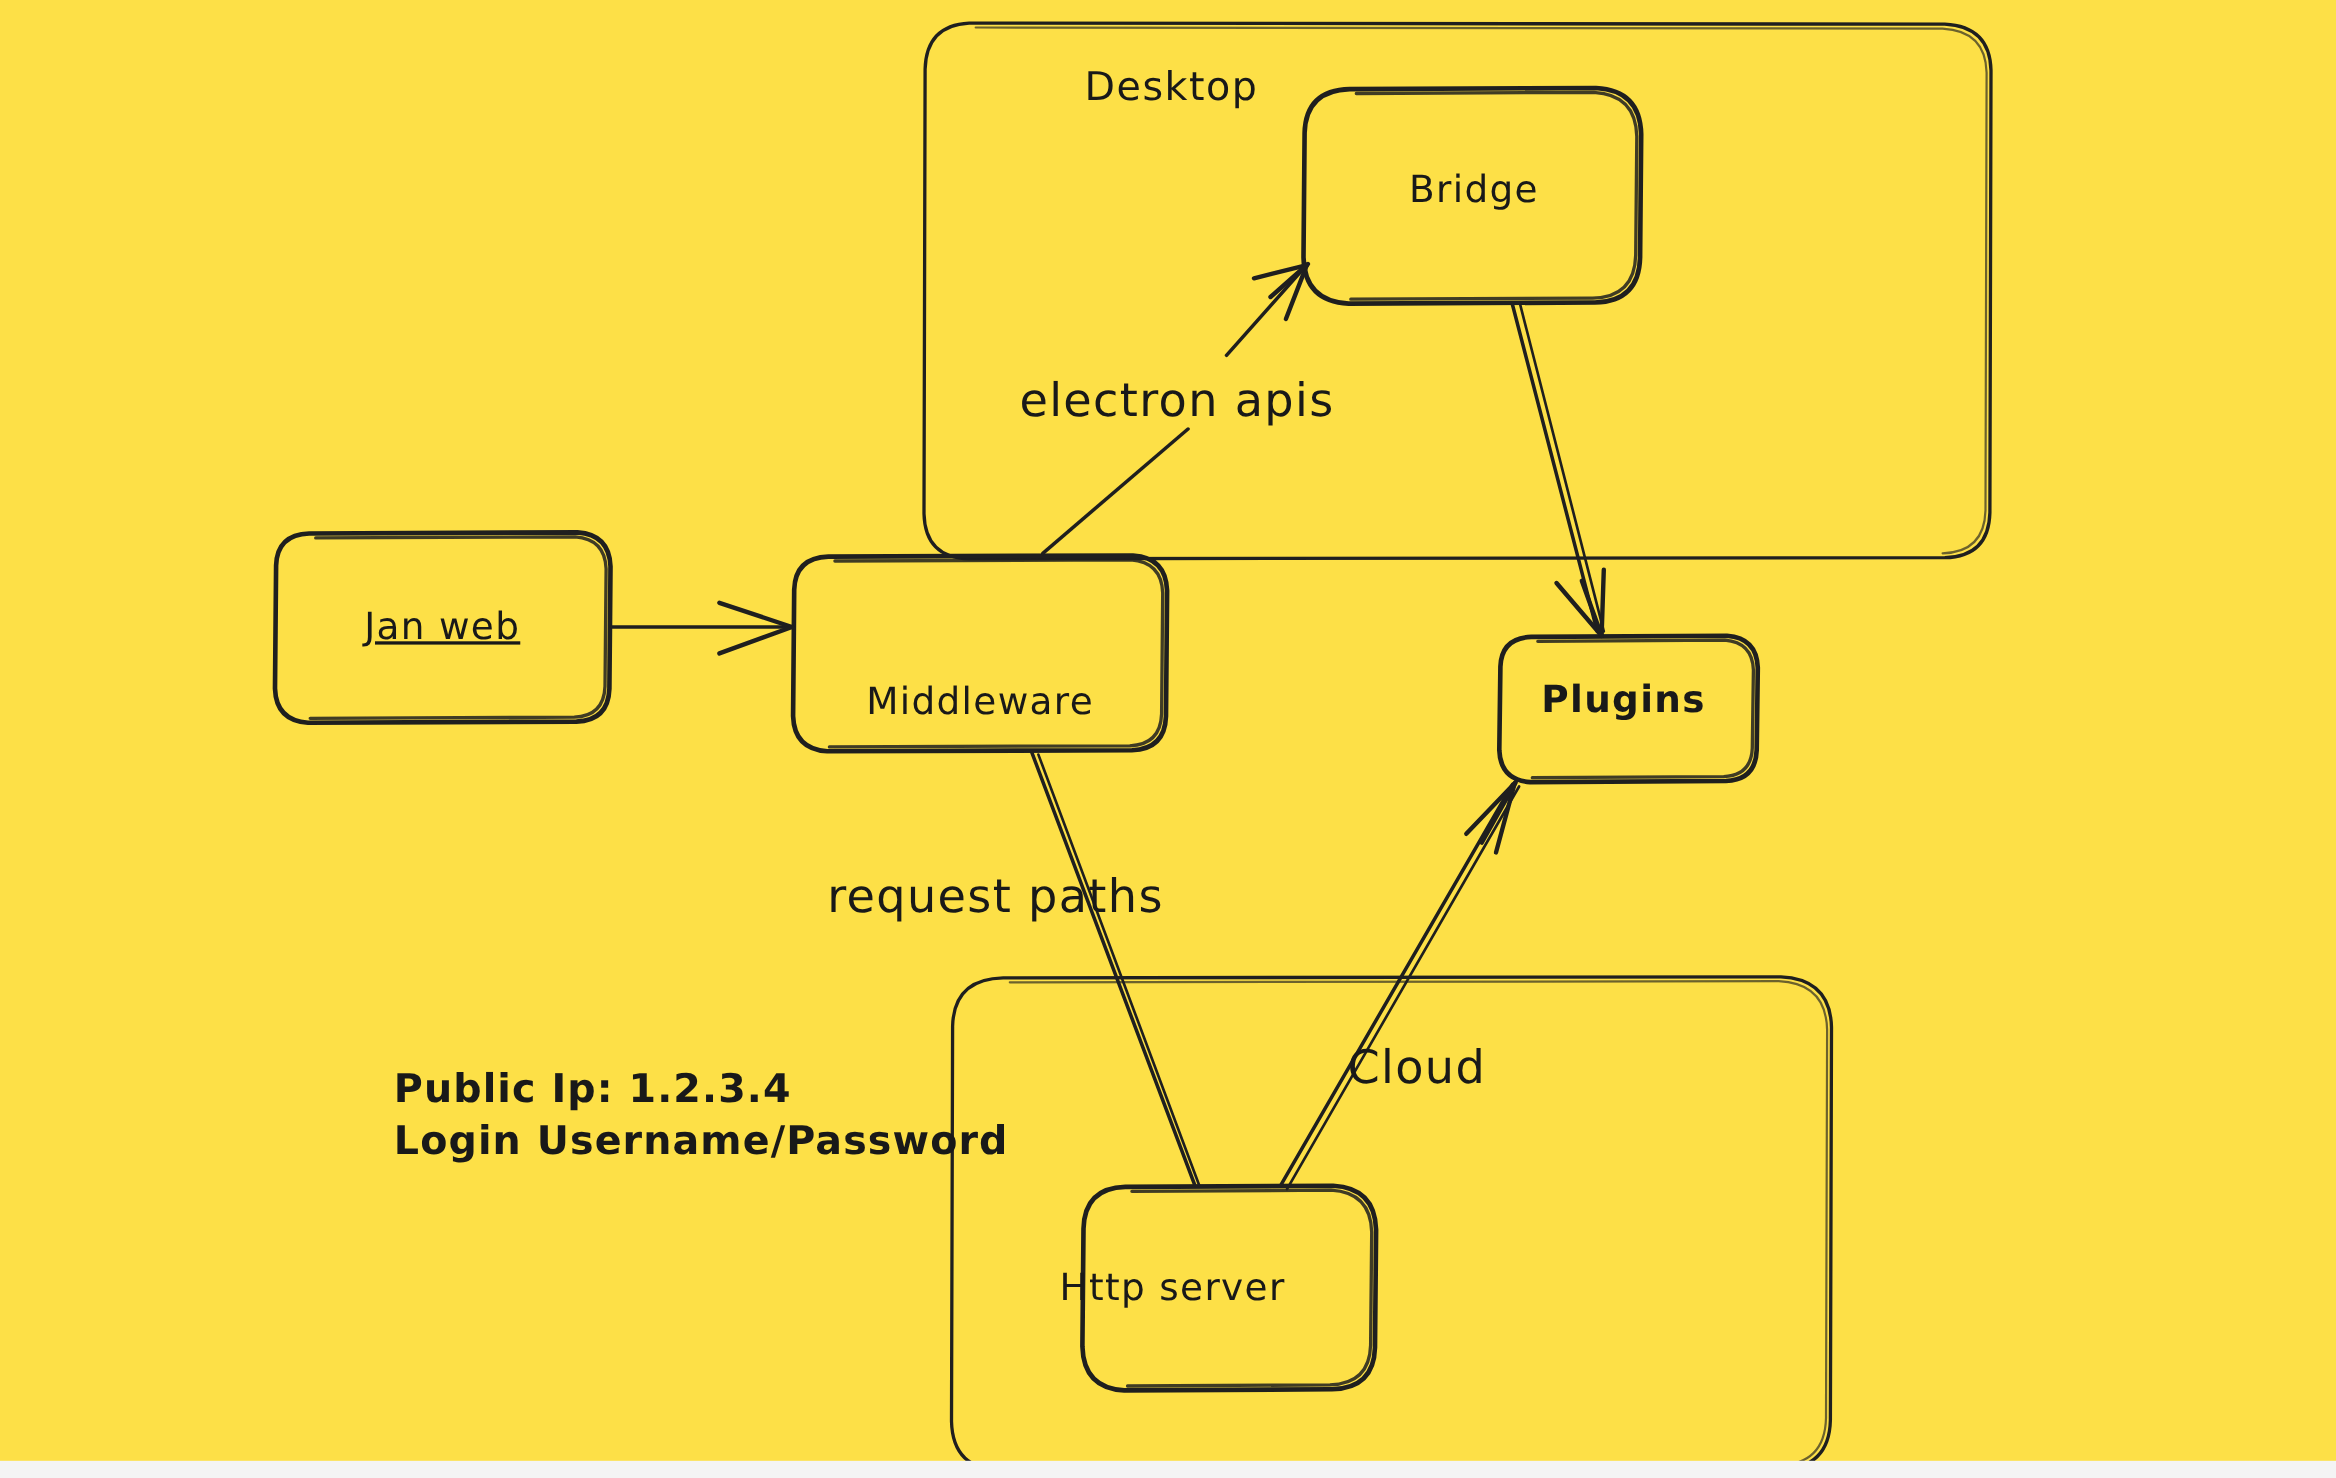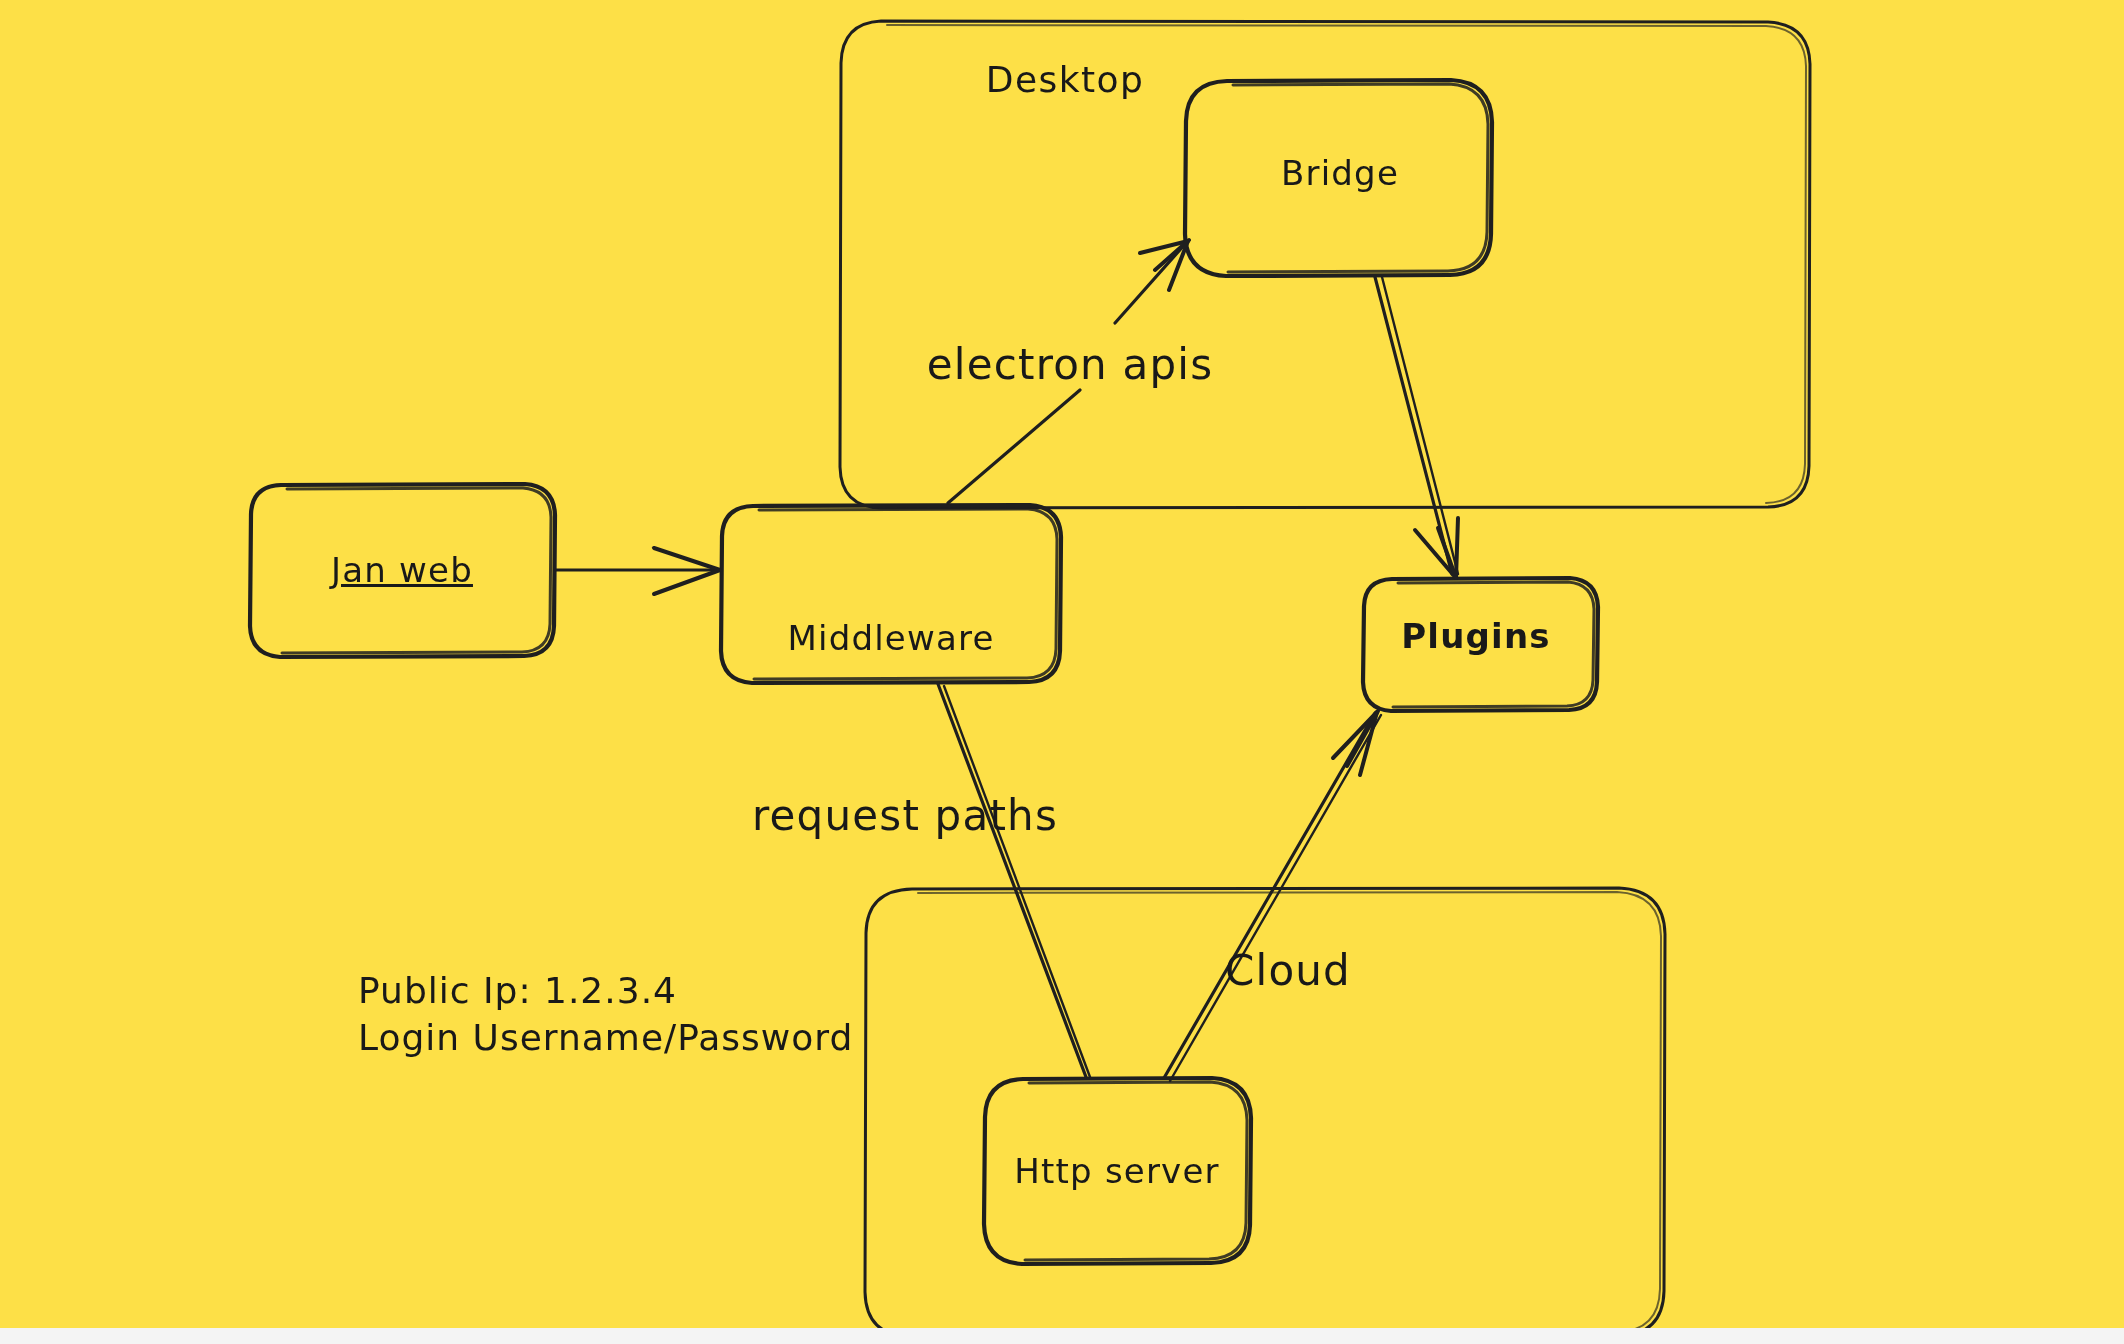--- a/index.html
+++ b/index.html
@@ -85,20 +85,21 @@
   }
   .note-block {
     position: absolute;
     font-size: 36px;
     line-height: 1.30;
     letter-spacing: 1.0px;
     color: #191919;
   }
   .note-line {
     display: block;
+    font-weight: bold;
   }
 </style>
 </head>
 <body>
 
 <div id="canvas">
 
   <svg class="layer" viewBox="0 0 2124 1344">
 
     <g>
@@ -202,21 +203,21 @@
   <div class="label group-label" style="left:1065px; top:79px;">Desktop</div>
 
   <div class="label node-label" style="left:402px; top:570px;text-decoration:underline;">Jan web</div>
 
   <div class="label node-label" style="left:891px; top:600px;margin-top:38px;">Middleware</div>
 
   <div class="label node-label" style="left:1340px; top:173px;">Bridge</div>
 
   <div class="label node-label" style="left:1476px; top:636px;font-weight:bold;">Plugins</div>
 
-  <div class="label node-label" style="left:1117px; top:1171px;">Http server</div>
+  <div class="label node-label" style="left:1066px; top:1171px;">Http server</div>
 
   <div class="label edge-label" style="left:1070px; top:364px;">electron apis</div>
 
   <div class="label edge-label" style="left:905px; top:815px;">request paths</div>
 
   <div class="label edge-label" style="left:1288px; top:970px;">Cloud</div>
 
   <div class="note-block" style="left:358px; top:968px;">
     <span class="note-line">Public Ip: 1.2.3.4</span>
     <span class="note-line">Login Username/Password</span>

